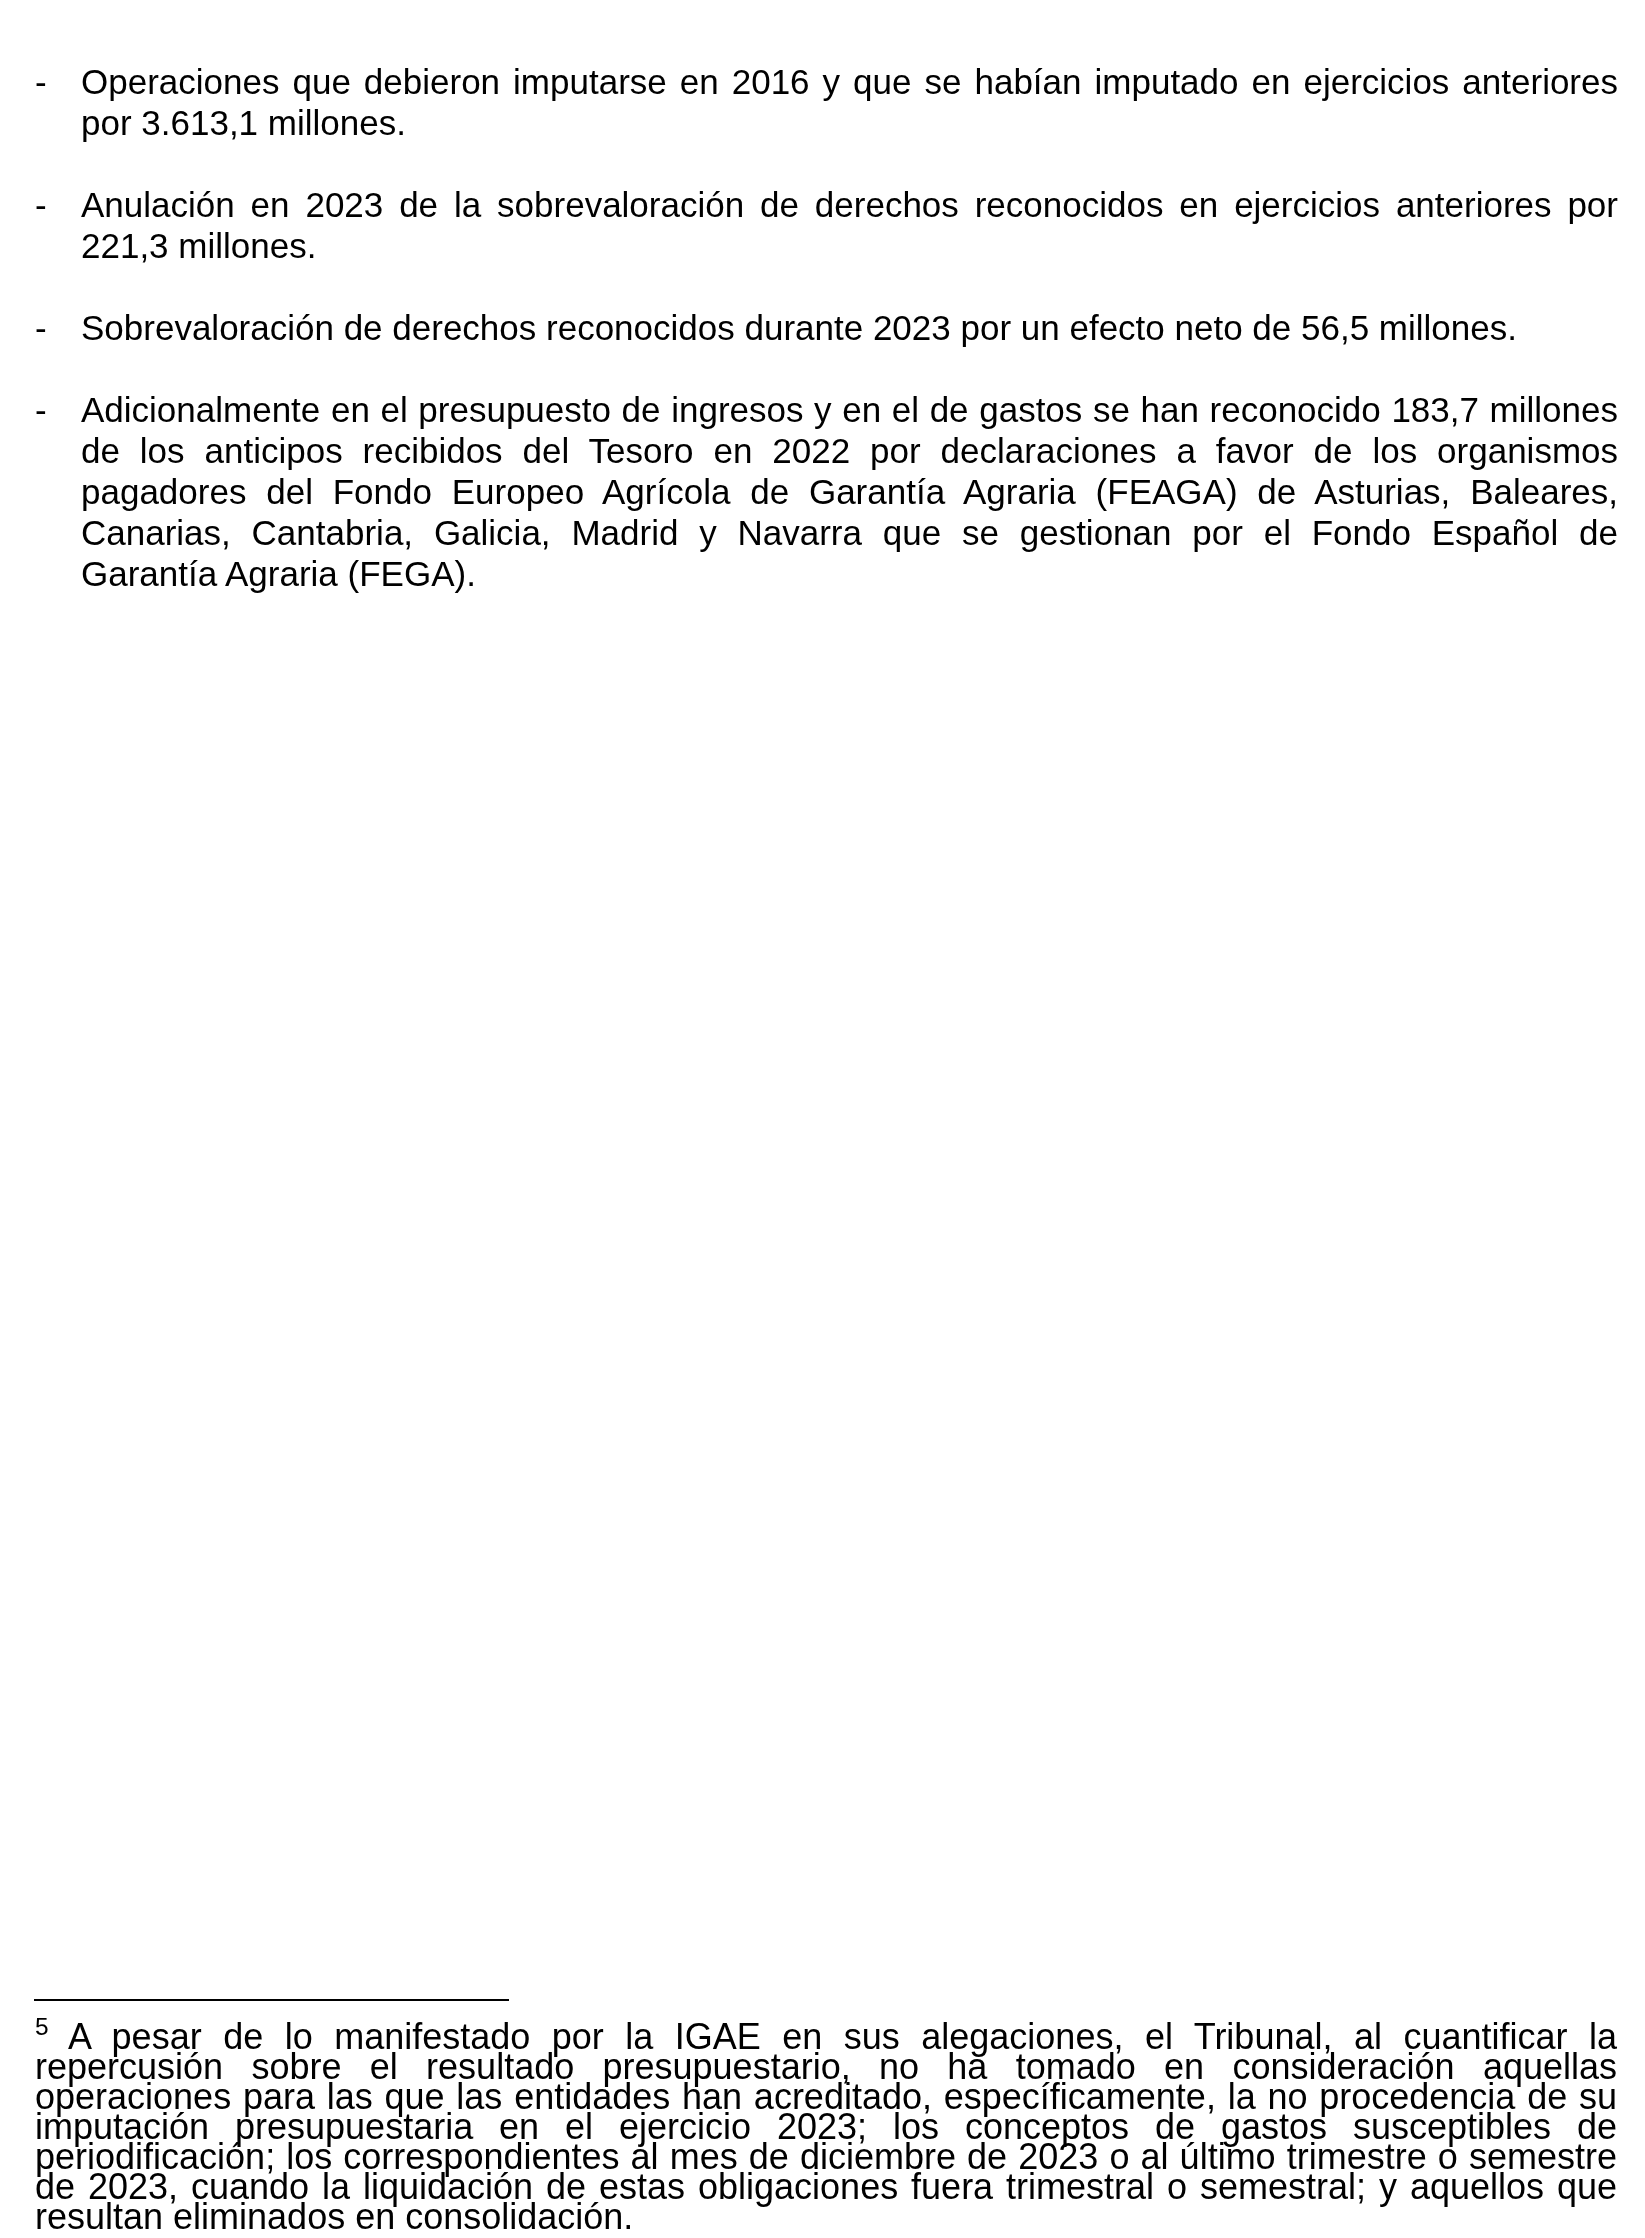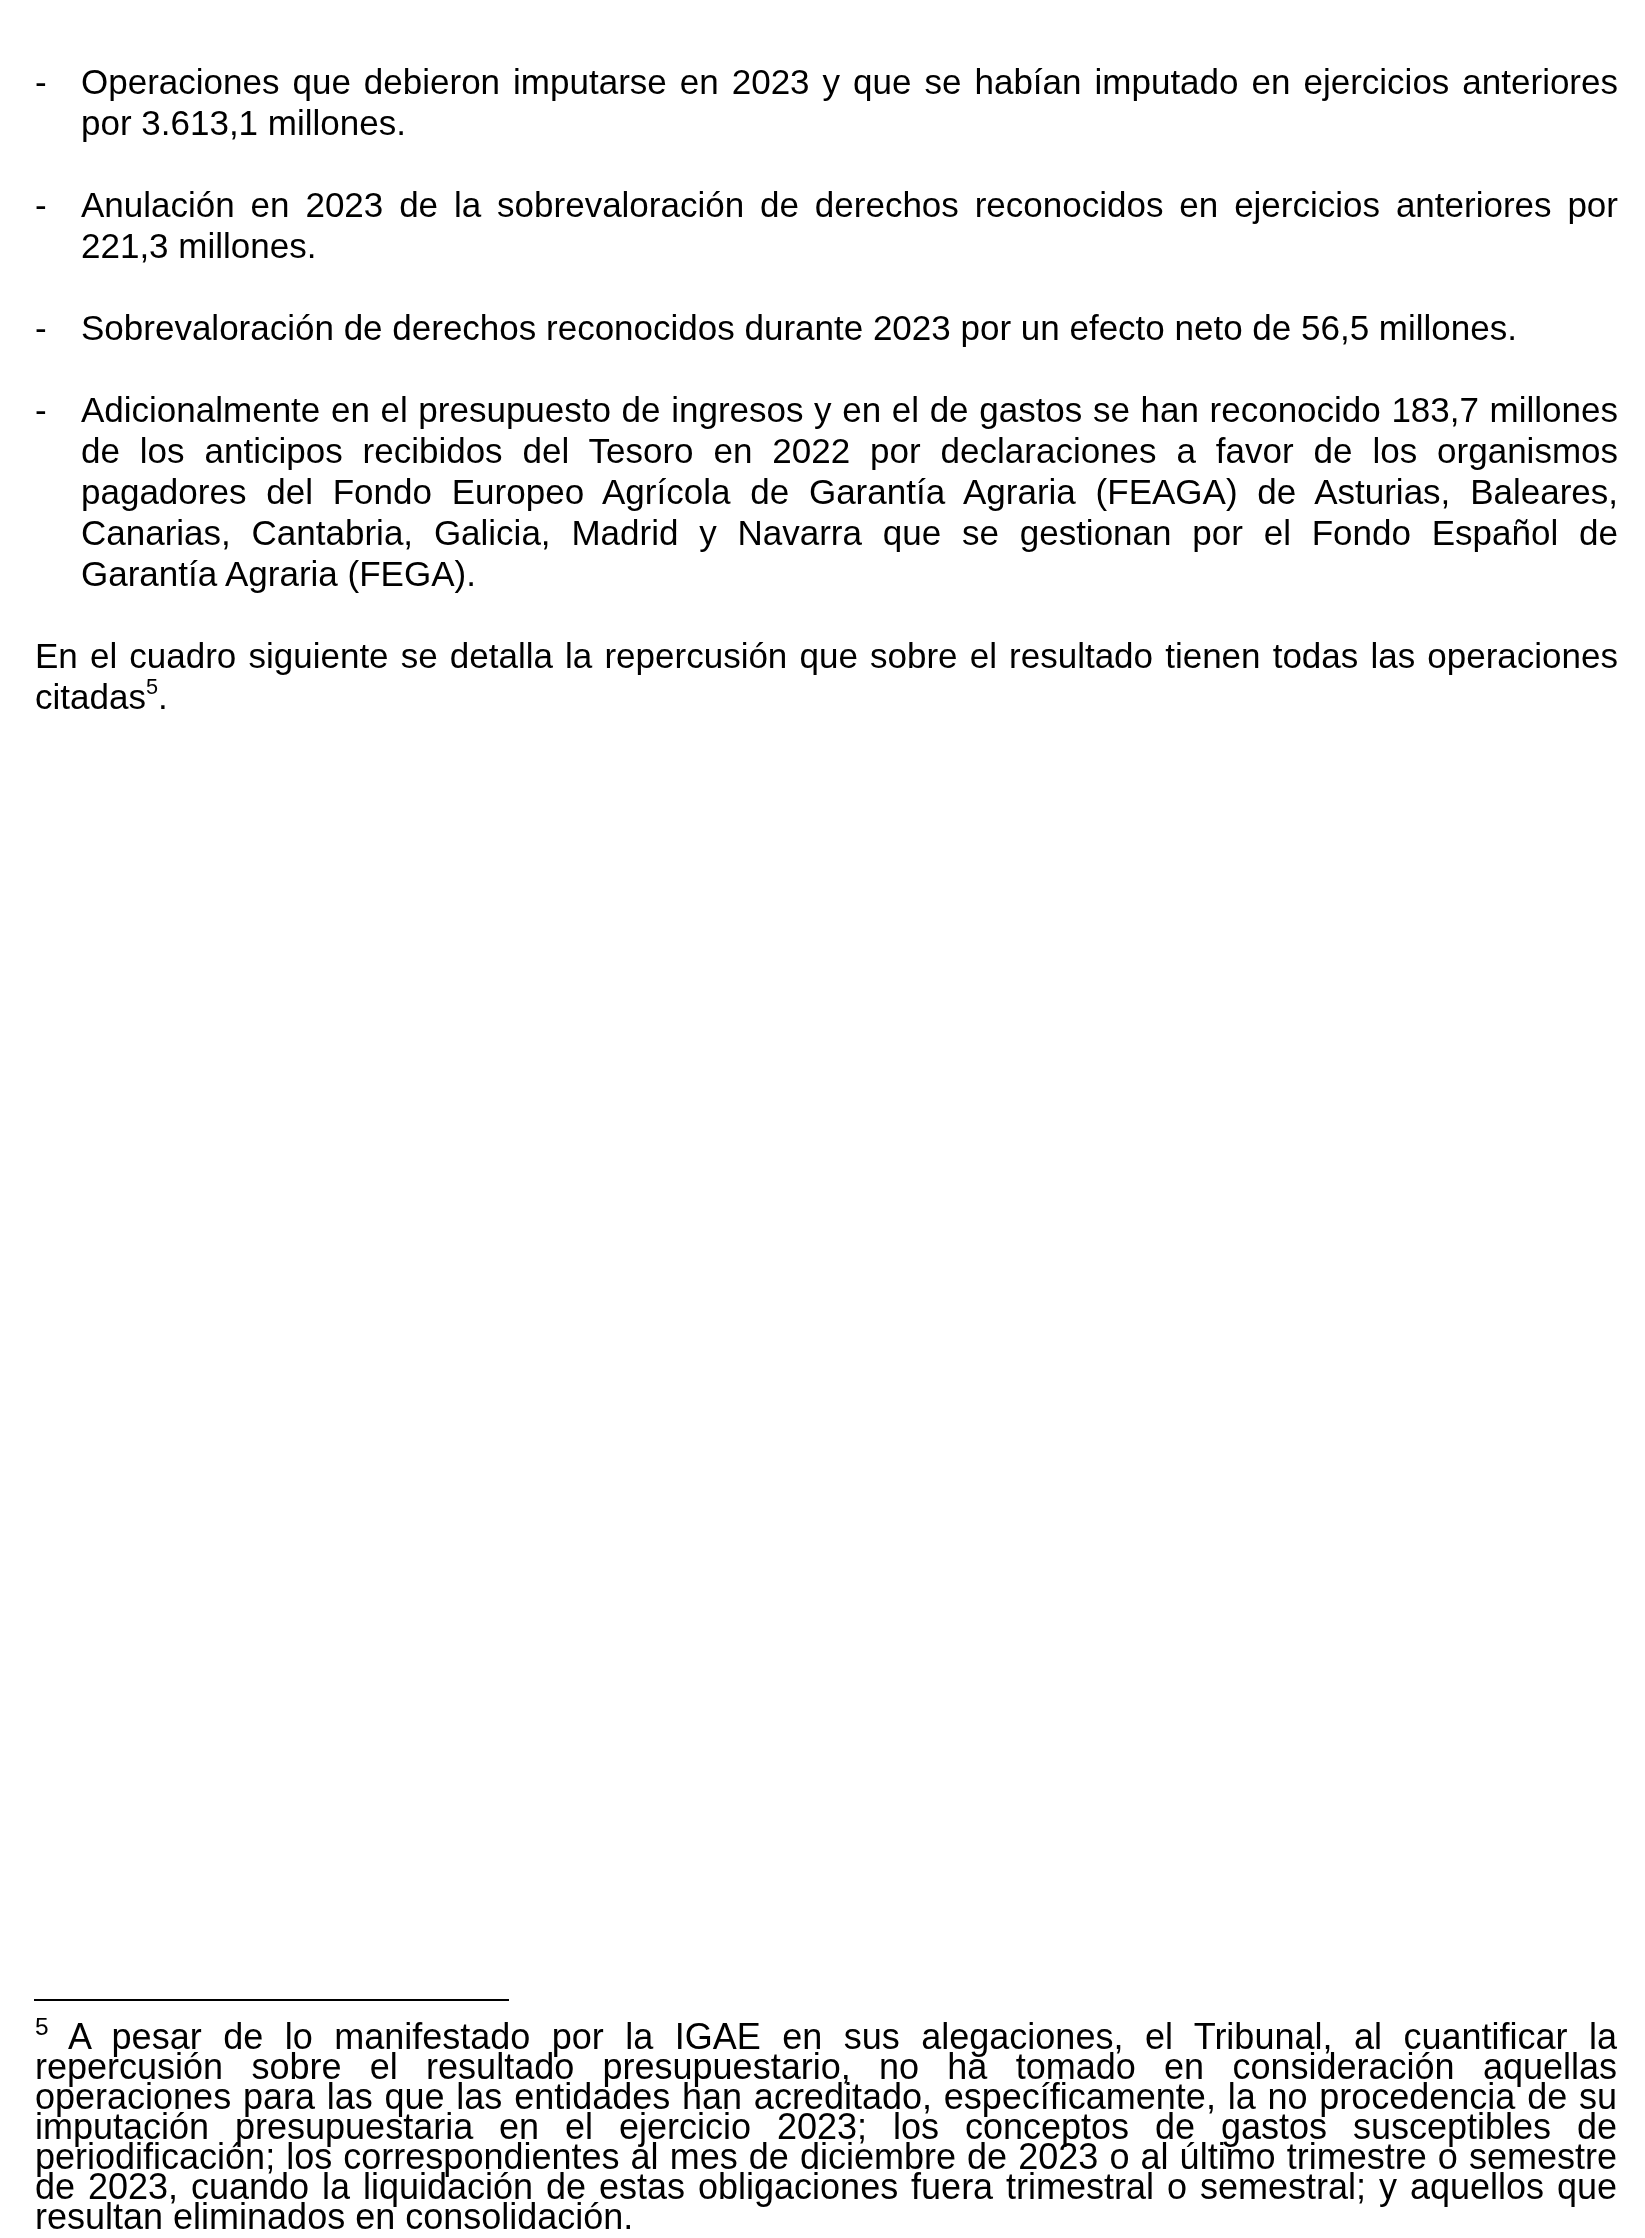--- a/index.html
+++ b/index.html
@@ -29,33 +29,32 @@
     font-size: 36px; line-height: 30px; text-align: justify;
   }
   .footnote sup { font-size: 0.68em; top: -0.05em; }
 </style>
 </head>
 <body>
 
 <div class="main">
   <div class="bullet">
     <span class="dash">-</span>
-    <span>Operaciones que debieron imputarse en 2023 y que se habían imputado en ejercicios anteriores por 3.613,1 millones.</span>
+    <span>Operaciones que debieron imputarse en 2016 y que se habían imputado en ejercicios anteriores por 3.613,1 millones.</span>
   </div>
   <div class="bullet">
     <span class="dash">-</span>
     <span>Anulación en 2023 de la sobrevaloración de derechos reconocidos en ejercicios anteriores por 221,3 millones.</span>
   </div>
   <div class="bullet">
     <span class="dash">-</span>
     <span>Sobrevaloración de derechos reconocidos durante 2023 por un efecto neto de 56,5 millones.</span>
   </div>
   <div class="bullet">
     <span class="dash">-</span>
     <span>Adicionalmente en el presupuesto de ingresos y en el de gastos se han reconocido 183,7 millones de los anticipos recibidos del Tesoro en 2022 por declaraciones a favor de los organismos pagadores del Fondo Europeo Agrícola de Garantía Agraria (FEAGA) de Asturias, Baleares, Canarias, Cantabria, Galicia, Madrid y Navarra que se gestionan por el Fondo Español de Garantía Agraria (FEGA).</span>
   </div>
-  <p class="para"><span>En el cuadro siguiente se detalla la repercusión que sobre el resultado tienen todas las operaciones citadas</span><sup>5</sup><span>.</span></p>
 </div>
 
 <div class="rule"></div>
 
 <div class="footnote"><sup>5</sup><span> A pesar de lo manifestado por la IGAE en sus alegaciones, el Tribunal, al cuantificar la repercusión sobre el resultado presupuestario, no ha tomado en consideración aquellas operaciones para las que las entidades han acreditado, específicamente, la no procedencia de su imputación presupuestaria en el ejercicio 2023; los conceptos de gastos susceptibles de periodificación; los correspondientes al mes de diciembre de 2023 o al último trimestre o semestre de 2023, cuando la liquidación de estas obligaciones fuera trimestral o semestral; y aquellos que resultan eliminados en consolidación.</span></div>
 
 
 </body></html>

